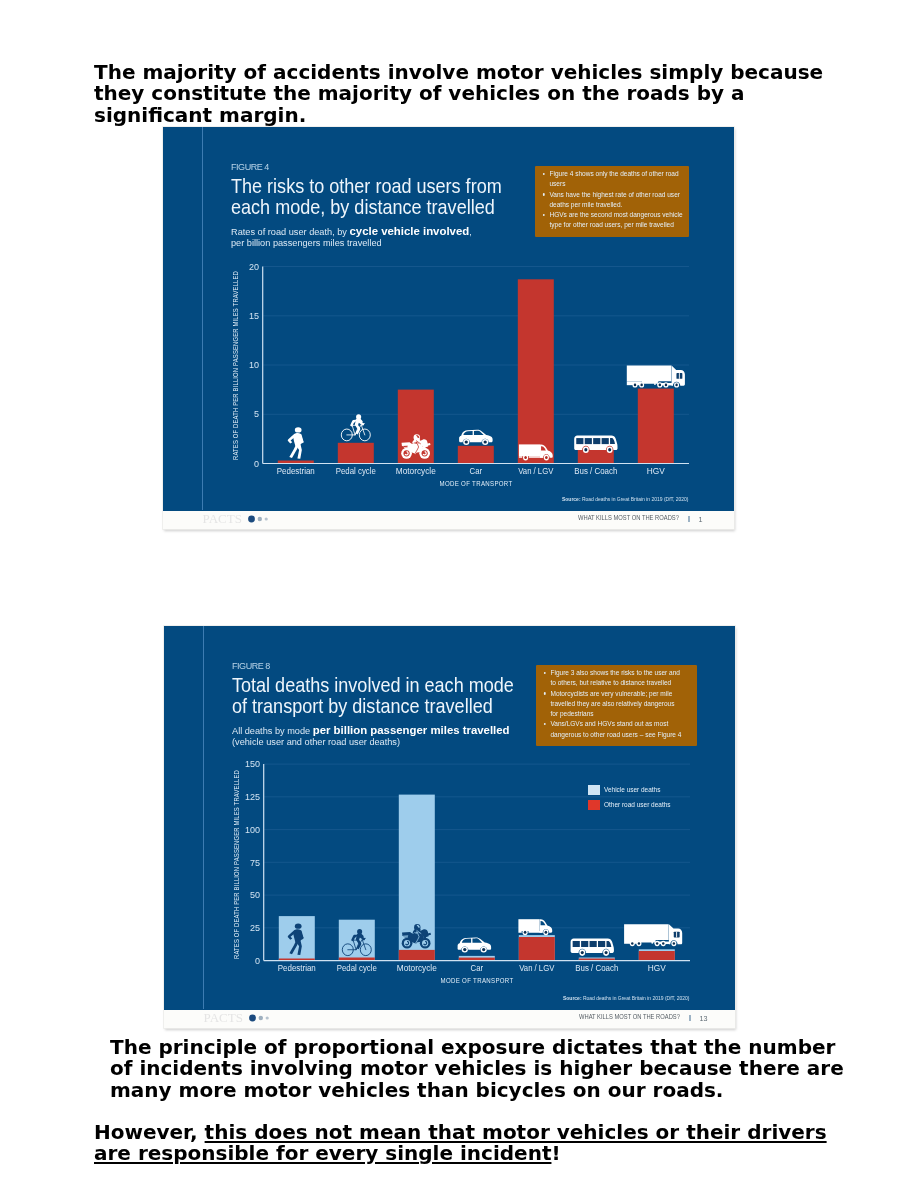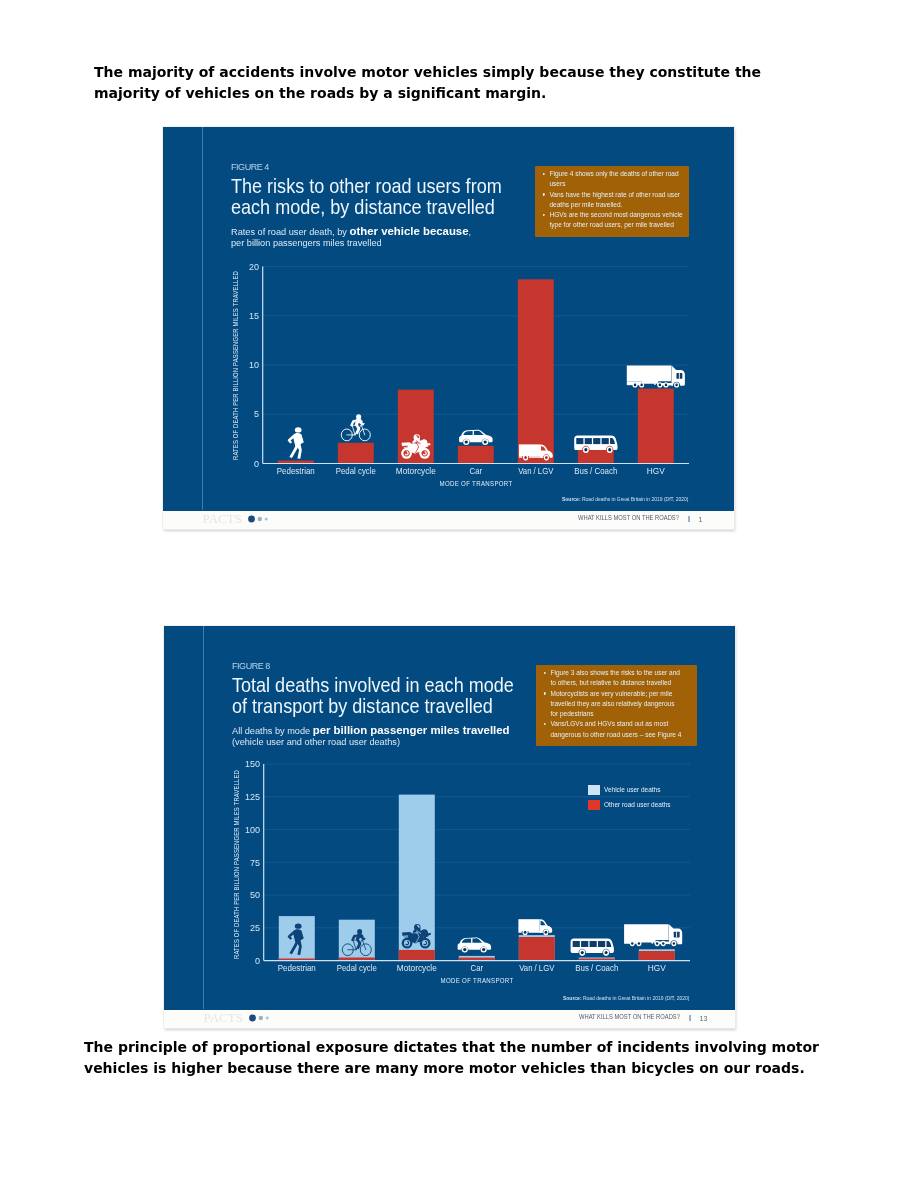--- a/index.html
+++ b/index.html
@@ -1,18 +1,18 @@
 <!DOCTYPE html>
 <html><head>
 <meta charset="utf-8">
 <style>
   html,body{margin:0;padding:0;}
   body{width:897px;height:1200px;background:#ffffff;font-family:"DejaVu Sans",sans-serif;position:relative;overflow:hidden;}
   .page{position:absolute;left:0;top:0;width:897px;height:1200px;background:#fff;}
-  .para{position:absolute;font-weight:bold;color:#000;font-size:14px;line-height:21.3px;}
+  .para{position:absolute;font-weight:bold;color:#000;font-size:20px;line-height:21.3px;}
   .u{text-decoration:underline;text-underline-offset:2px;}
 
   .slide{position:absolute;background:#034a80;box-sizing:border-box;overflow:hidden;
          box-shadow:0 0 0 0.8px #ededea, 1.2px 1.8px 2.6px rgba(0,0,0,.20);}
   .slide-footer{position:absolute;left:0;right:0;bottom:0;height:18.6px;background:#fcfcfa;}
   .vline{position:absolute;left:38.8px;top:0;height:383.4px;width:1px;background:#3d7cb2;}
   .fig-label{position:absolute;color:#b9d4e8;font-family:"Liberation Sans",sans-serif;font-size:9px;letter-spacing:-.45px;font-weight:400;}
   .fig-title{position:absolute;color:#eef5fb;font-family:"Liberation Sans",sans-serif;font-size:19.8px;line-height:21.3px;font-weight:400;white-space:nowrap;transform:scaleX(.912);transform-origin:0 0;}
   .fig-sub{position:absolute;color:#dce9f4;font-family:"Liberation Sans",sans-serif;font-size:9.2px;line-height:11.8px;font-weight:400;white-space:nowrap;}
   .fig-sub b{font-size:11.4px;font-weight:700;color:#ffffff;}
@@ -34,21 +34,21 @@
 <body>
 
 <div class="page">
 
   <div class="para" style="left:94px;top:62px;width:734px;">The majority of accidents involve motor vehicles simply because they constitute the majority of vehicles on the roads by a significant margin.</div>
 
   <div class="slide" style="left:163px;top:126.5px;width:570.5px;height:402.7px;">
     <div class="vline"></div>
     <div class="fig-label" style="left:68px;top:35px;">FIGURE 4</div>
     <div class="fig-title" style="left:68px;top:49.5px;"><span>The risks to other road users from</span><br><span>each mode, by distance travelled</span></div>
-    <div class="fig-sub" style="left:68px;top:99px;"><span>Rates of road user death, by </span><b>other vehicle because</b><span>,</span><br><span>per billion passengers miles travelled</span></div>
+    <div class="fig-sub" style="left:68px;top:99px;"><span>Rates of road user death, by </span><b>cycle vehicle involved</b><span>,</span><br><span>per billion passengers miles travelled</span></div>
     <div class="callout" style="left:372px;top:39px;width:154px;height:71px;padding:3.5px 5px 0 7px;box-sizing:border-box;">
       <ul style="width:160px;">
         <li>Figure 4 shows only the deaths of other road users</li>
         <li>Vans have the highest rate of other road user deaths per mile travelled.</li>
         <li>HGVs are the second most dangerous vehicle type for other road users, per mile travelled</li>
       </ul>
     </div>
     <div id="chart1" style="position:absolute;left:40px;top:118px;width:531px;height:240px;"><svg width="531" height="250" viewBox="0 0 531 250" style="--bgc:#034a80;--hub:#0c2f52;--win:#0d3d6b">
           <line x1="59.7" y1="169.3" x2="486" y2="169.3" stroke="#15578d" stroke-width="1"></line>
           <line x1="59.7" y1="120.0" x2="486" y2="120.0" stroke="#15578d" stroke-width="1"></line>
@@ -336,16 +336,17 @@
     <svg style="position:absolute;left:84px;top:388.6px;" width="24" height="8" viewBox="0 0 24 8">
         <circle cx="4.5" cy="4" r="3.4" fill="#1b4a7e"></circle>
         <circle cx="12.8" cy="4" r="2.2" fill="#9fb0bf"></circle>
         <circle cx="19.2" cy="4" r="1.6" fill="#b8c4cf"></circle>
       </svg>
     <div class="footer-title" style="left:414.7px;top:387.5px;">WHAT KILLS MOST ON THE ROADS?</div>
     <div class="footer-sep" style="left:525.4px;top:389px;height:6.5px;"></div>
     <div class="footer-page" style="left:535.5px;top:388px;">13</div>
   </div>
 
-  <div class="para" style="left:84px;top:1037px;width:736px;">The principle of proportional exposure dictates that the number of incidents involving motor vehicles is higher because there are many more motor vehicles than bicycles on our roads.</div>
-
+  <div class="para" style="left:110px;top:1037px;width:736px;">The principle of proportional exposure dictates that the number of incidents involving motor vehicles is higher because there are many more motor vehicles than bicycles on our roads.</div>
+
+  <div class="para" style="left:94px;top:1121.5px;width:740px;"><span>However, </span><span class="u">this does not mean that motor vehicles or their drivers are responsible for every single incident</span><span>!</span></div>
 
 </div>
 
 </body></html>

